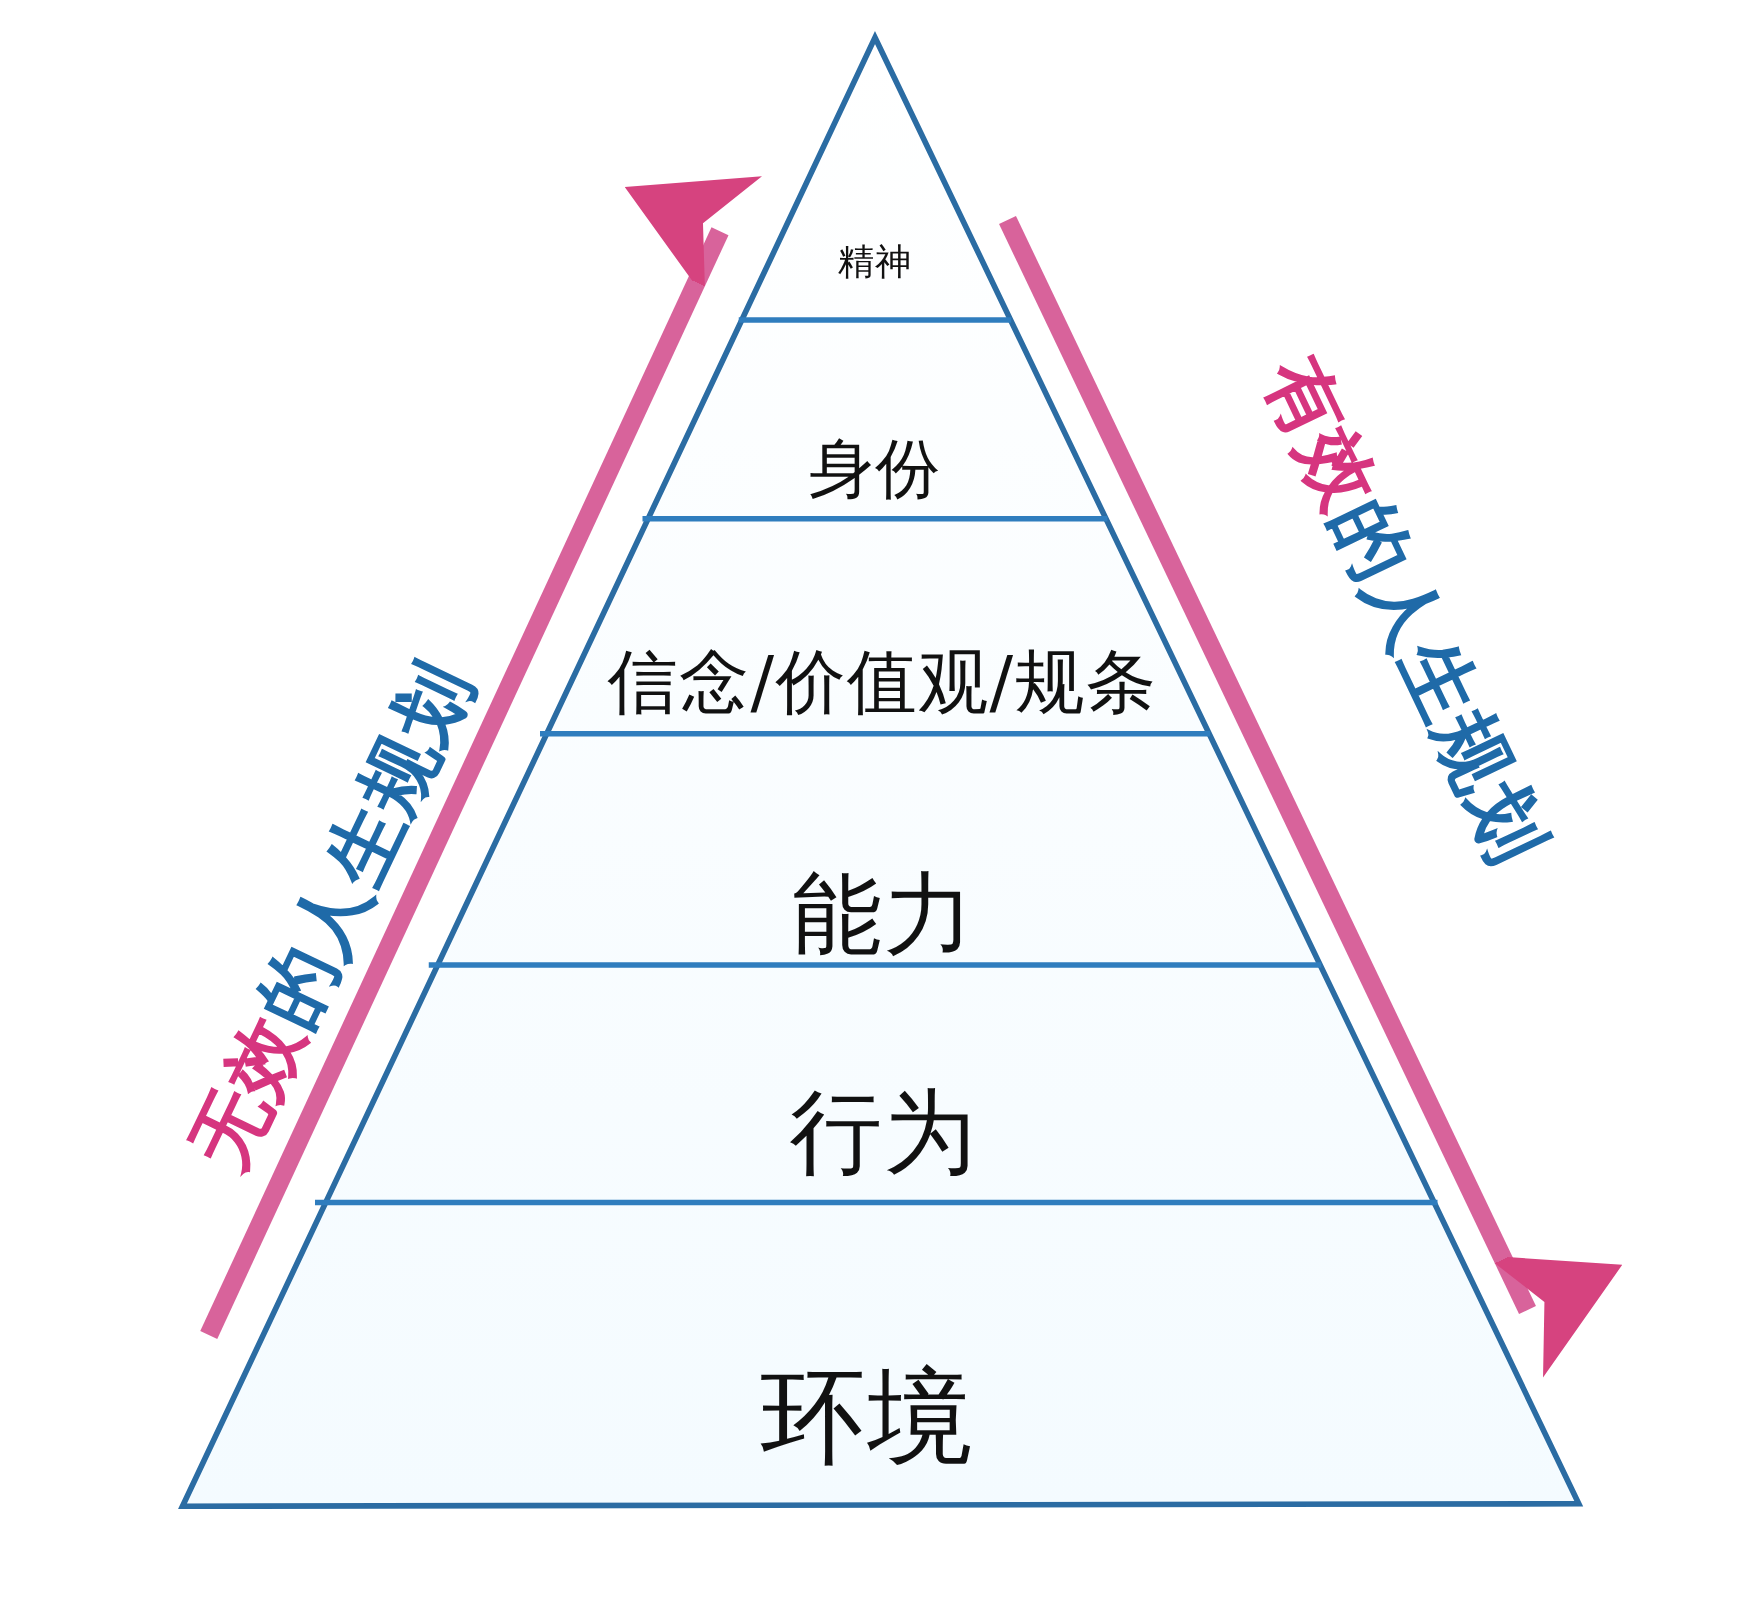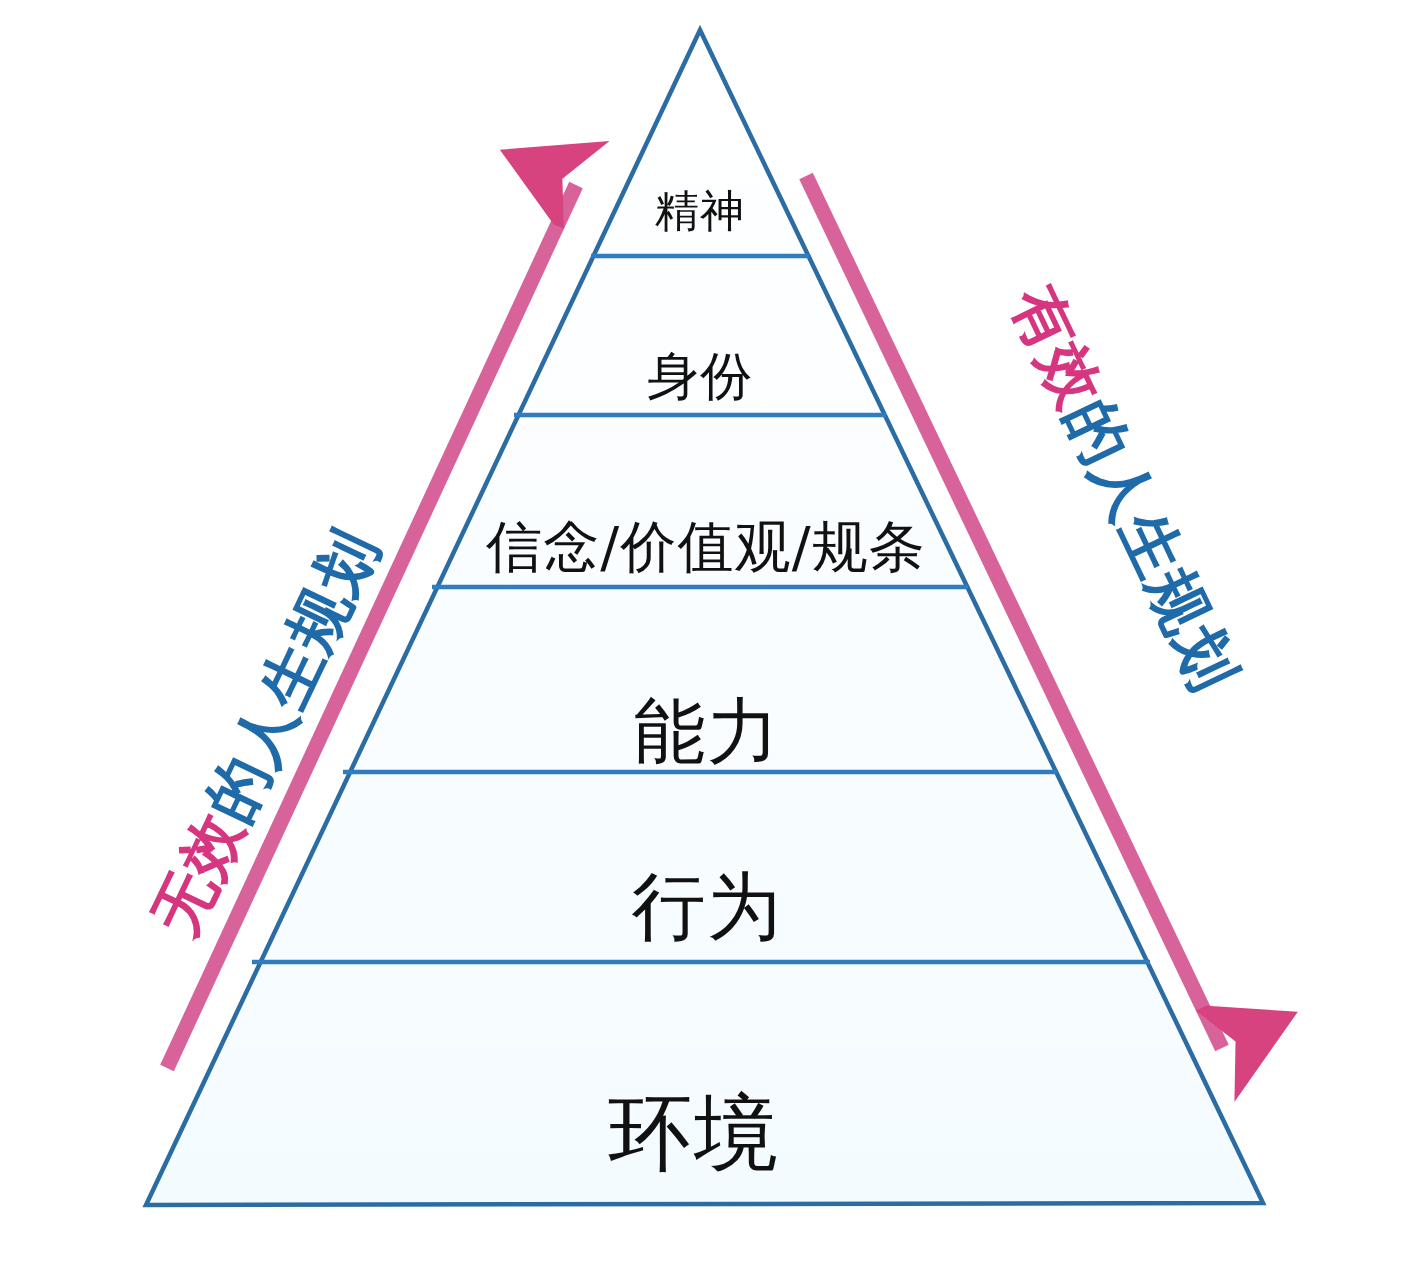--- a/index.html
+++ b/index.html
@@ -76,21 +76,21 @@
     <line x1="514" y1="415" x2="886" y2="415" stroke="#2f7dbe" stroke-width="4.5"></line>
     <line x1="432" y1="587" x2="968" y2="587" stroke="#2f7dbe" stroke-width="4.5"></line>
     <line x1="343" y1="772" x2="1057" y2="772" stroke="#2f7dbe" stroke-width="4.5"></line>
     <line x1="252" y1="962" x2="1150" y2="962" stroke="#2f7dbe" stroke-width="4.5"></line>
 
     <line x1="167" y1="1068" x2="576" y2="185" stroke="#d8639b" stroke-width="15" stroke-linecap="butt" marker-end="url(#arrowUp)"></line>
 
     <line x1="806" y1="176" x2="1222" y2="1048" stroke="#d8639b" stroke-width="15" stroke-linecap="butt" marker-end="url(#arrowDown)"></line>
   </svg>
 
-  <div class="level-label" style="left:700px; top:211px; font-size:44px;">精神</div>
+  <div class="level-label" style="left:700px; top:211px; font-size:29px;font-family:Liberation Serif, serif;">精神</div>
 
   <div class="level-label" style="left:700px; top:376px; font-size:52px;">身份</div>
 
   <div class="level-label" style="left:707px; top:731px; font-size:72px;">能力</div>
 
   <div class="level-label" style="left:706px; top:547px; font-size:56px;">信念/价值观/规条</div>
 
   <div class="level-label" style="left:707px; top:906px; font-size:74px;">行为</div>
 
   <div class="level-label" style="left:694px; top:1133px; font-size:84px;">环境</div>

